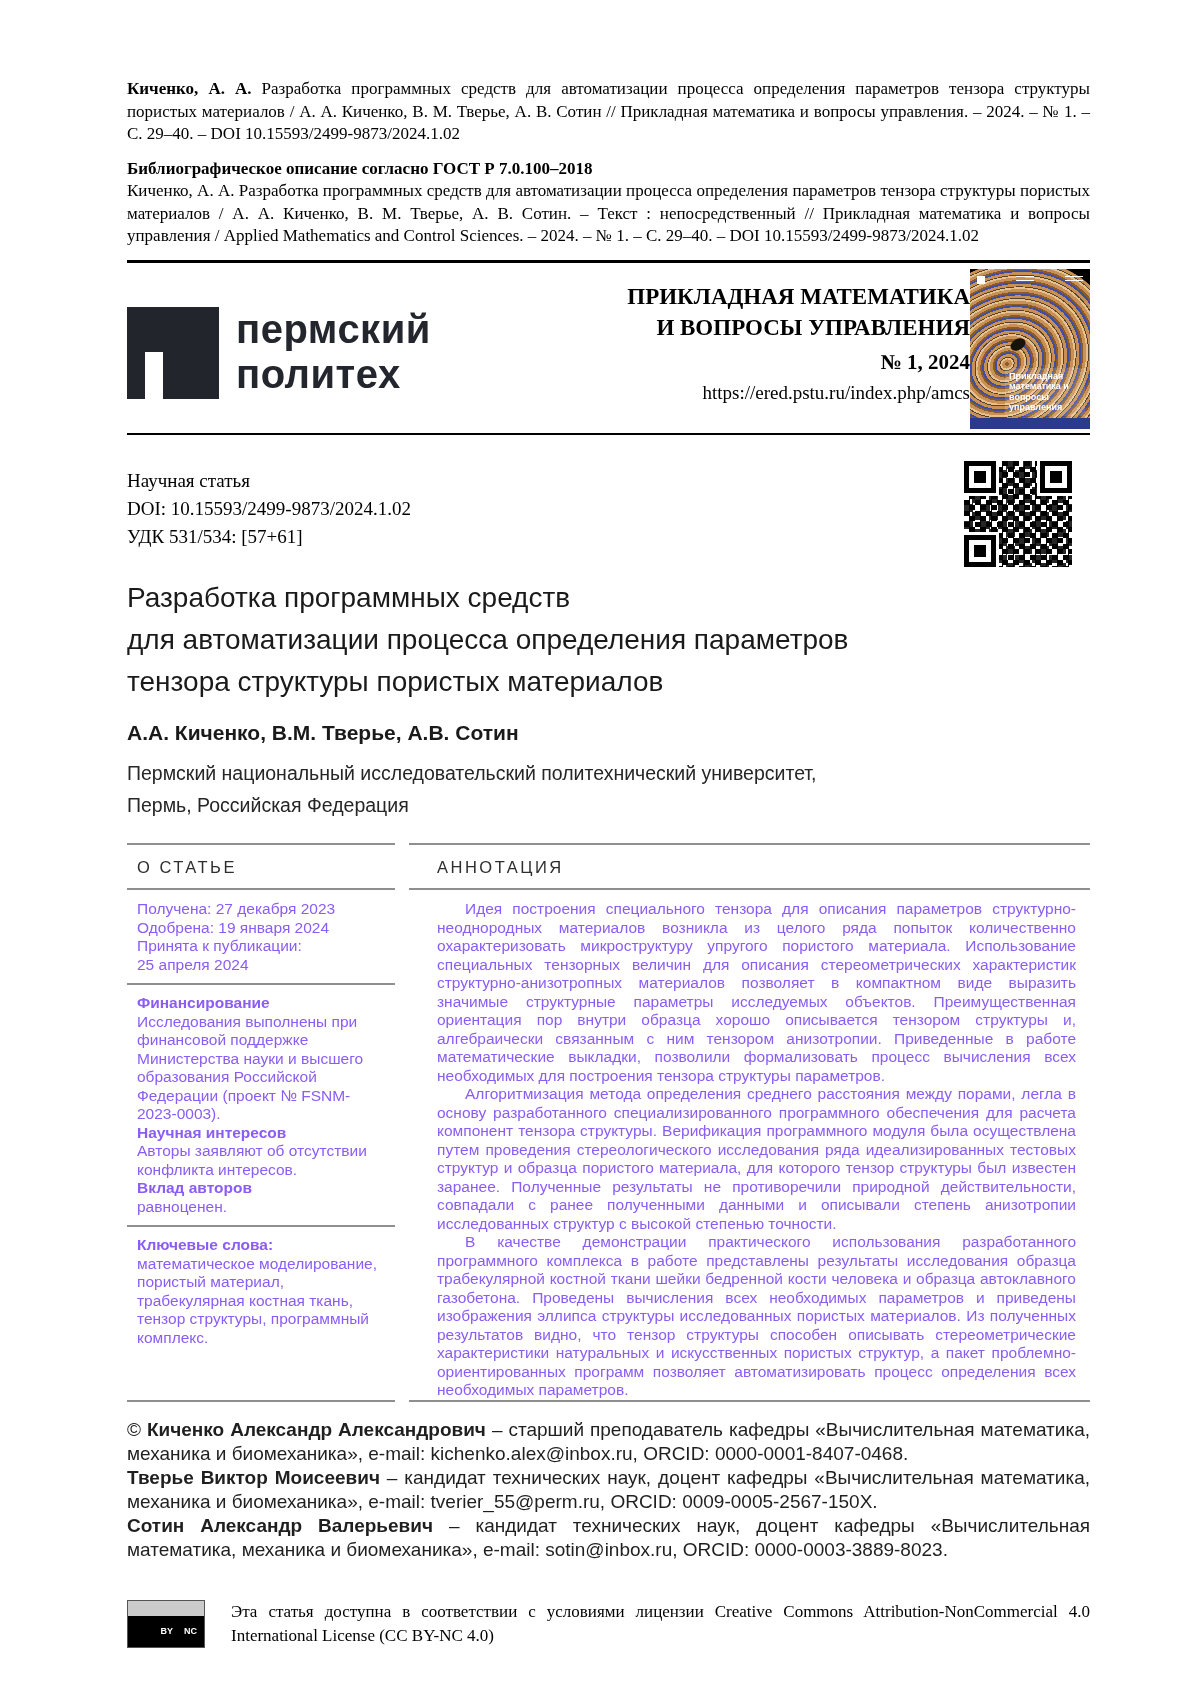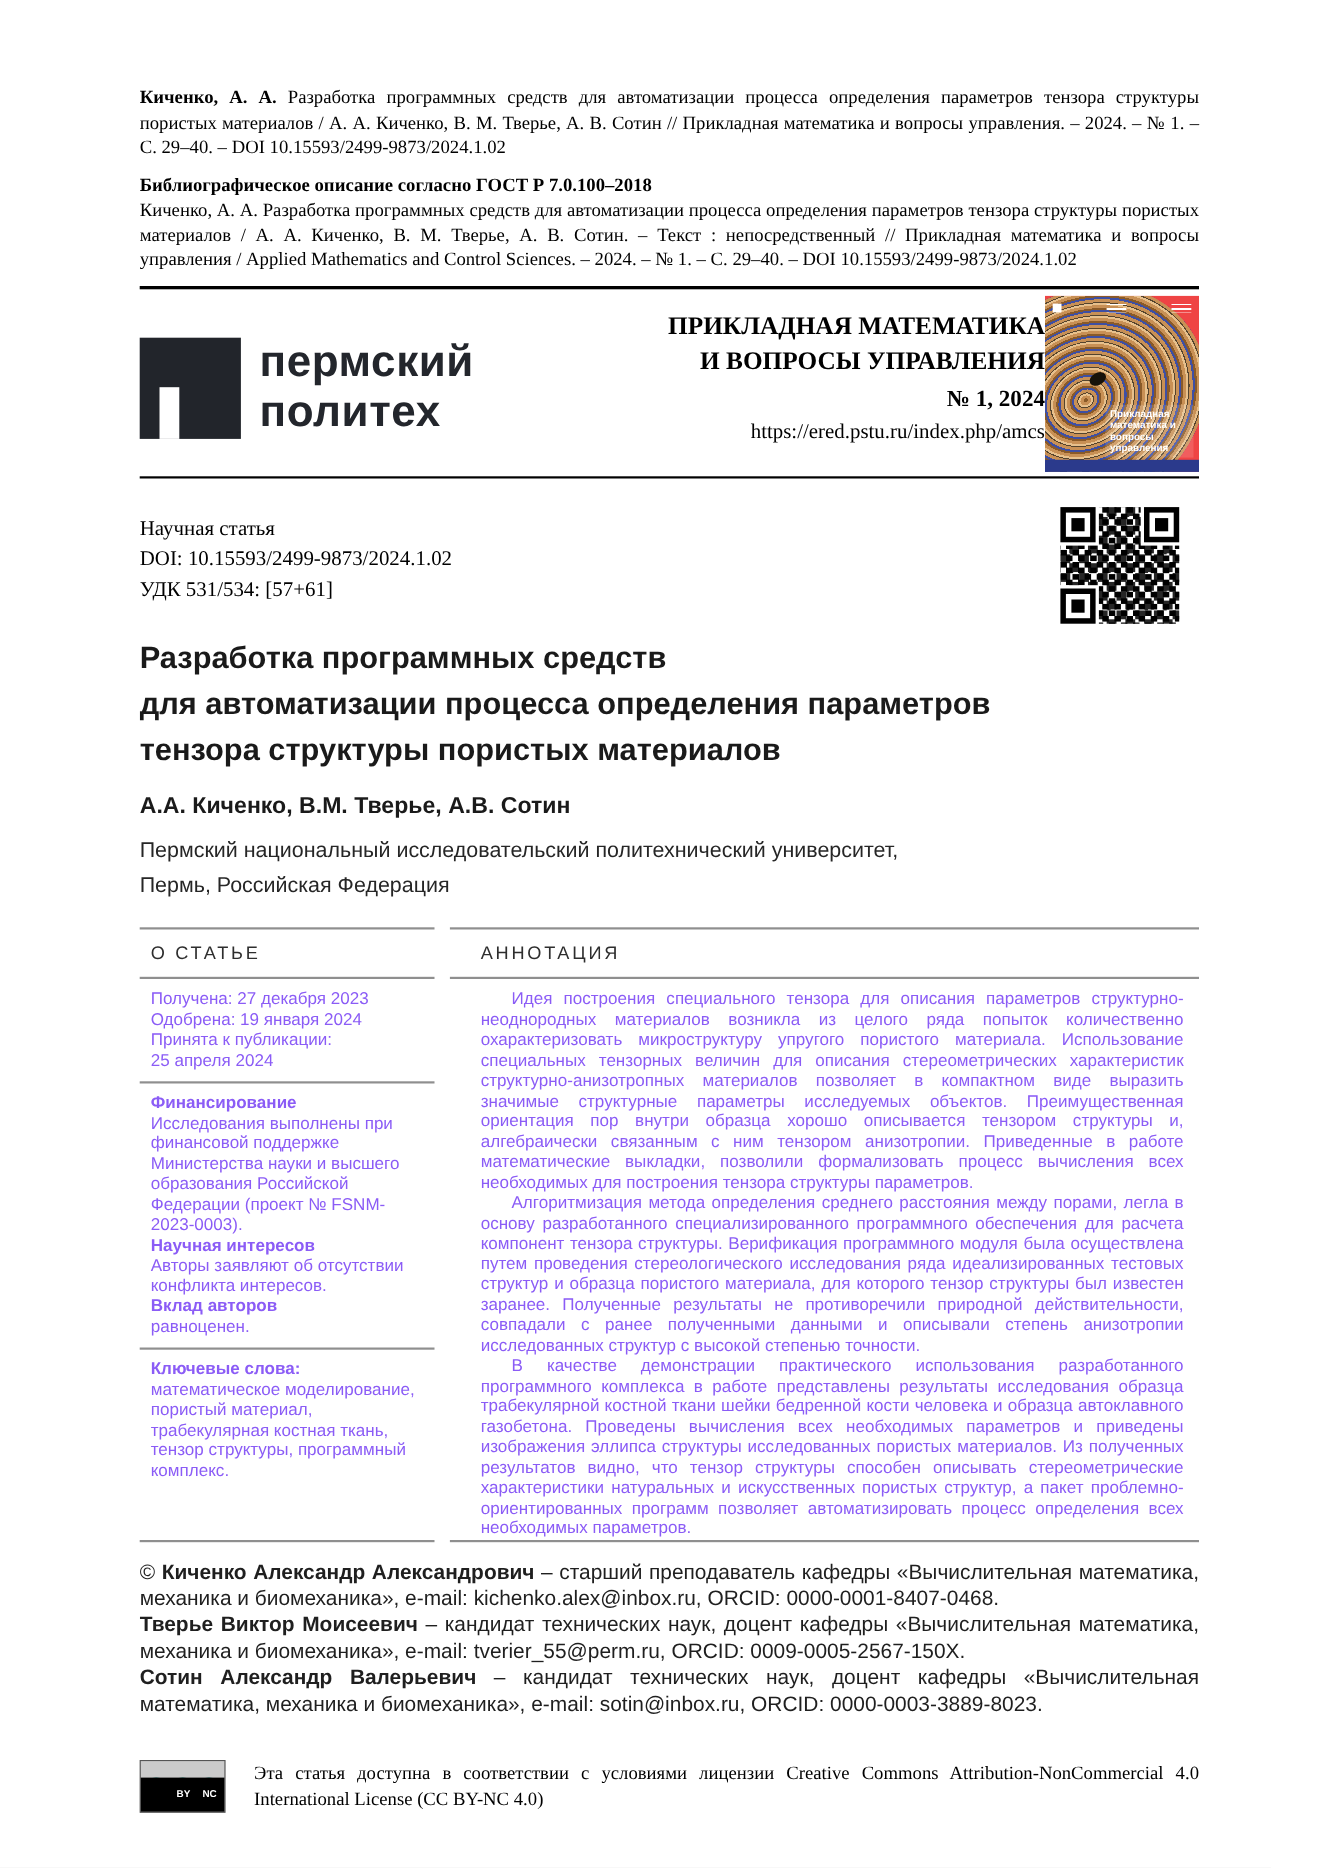--- a/index.html
+++ b/index.html
@@ -23,21 +23,21 @@
   .logo-group { display:flex; margin-top:38px; flex:none; }
   .logo-mark { width:92px; height:92px; background:#22252b; position:relative; flex:none; }
   .logo-notch { position:absolute; left:20%; bottom:0; width:19%; height:51%; background:#fff; }
   .logo-text { margin-left:17px; margin-top:0px; font-family:"Liberation Sans", sans-serif;
     font-weight:bold; font-size:40px; line-height:45px; color:#23262c; letter-spacing:.5px; }
   .journal { flex:1; text-align:right; padding-top:12px; }
   .journal-line { font-weight:bold; font-size:23px; line-height:31px; }
   .journal-issue { font-weight:bold; font-size:21px; line-height:26px; margin-top:6px; }
   .journal-url { font-size:19px; margin-top:7px; }
 
-  .cover { flex:none; width:140px; height:160px; background:#ef4444; position:relative; overflow:hidden; }
+  .cover { flex:none; width:120px; height:160px; background:#000000; position:relative; overflow:hidden; }
   .cover-spiral { position:absolute; width:230px; height:230px; left:-78px; top:-20px; border-radius:50%;
     background:repeating-radial-gradient(circle at 50% 50%,
       #8a5a28 0 2px, #c89055 2px 5px, #e7c08c 5px 7px, #54442e 7px 8px,
       #c89055 8px 11px, #3e4fa3 11px 13px);
     transform:rotate(-35deg) scale(1,.85); }
   .cover-hole { position:absolute; left:40px; top:70px; width:16px; height:11px;
     background:#17120a; border-radius:50%; transform:rotate(-30deg); }
   .cover-topbar { position:absolute; top:7px; left:7px; right:7px; display:flex;
     justify-content:space-between; align-items:flex-start; }
   .mini-sq { width:8px; height:8px; background:#fff; }
@@ -55,21 +55,21 @@
     background-image:
       repeating-conic-gradient(rgba(0,0,0,.85) 0% 25%, rgba(255,255,255,0) 25% 50%),
       repeating-conic-gradient(#000 0% 25%, #fff 25% 50%);
     background-size:17px 17px, 11px 11px; }
   .qr-finder { position:absolute; width:32px; height:32px; background:#fff;
     border:5px solid #000; box-shadow:0 0 0 3px #fff; }
   .qr-finder .core { position:absolute; left:5px; top:5px; width:12px; height:12px; background:#000; }
   .qr-tl { left:0; top:0; } .qr-tr { right:0; top:0; } .qr-bl { left:0; bottom:0; }
 
   
-  .article-title { margin-top:26px; font-family:"Liberation Sans",sans-serif; font-weight:bold;
+  .article-title { margin-top:26px; font-family:"Liberation Sans",sans-serif; font-weight:normal;
     font-size:28px; line-height:42px; color:#1a1a1a; }
   .authors { margin-top:12px; font-family:"Liberation Sans",sans-serif; font-weight:bold;
     font-size:21px; line-height:24px; color:#1a1a1a; }
   .affiliation { margin-top:12px; font-family:"Liberation Sans",sans-serif;
     font-size:19.5px; line-height:32px; color:#262626; }
 
   
   .cols { display:flex; margin-top:22px; min-height:537px; }
   .col { border-bottom:2px solid #8f8f8f; }
   .col-left { width:268px; flex:none; }

